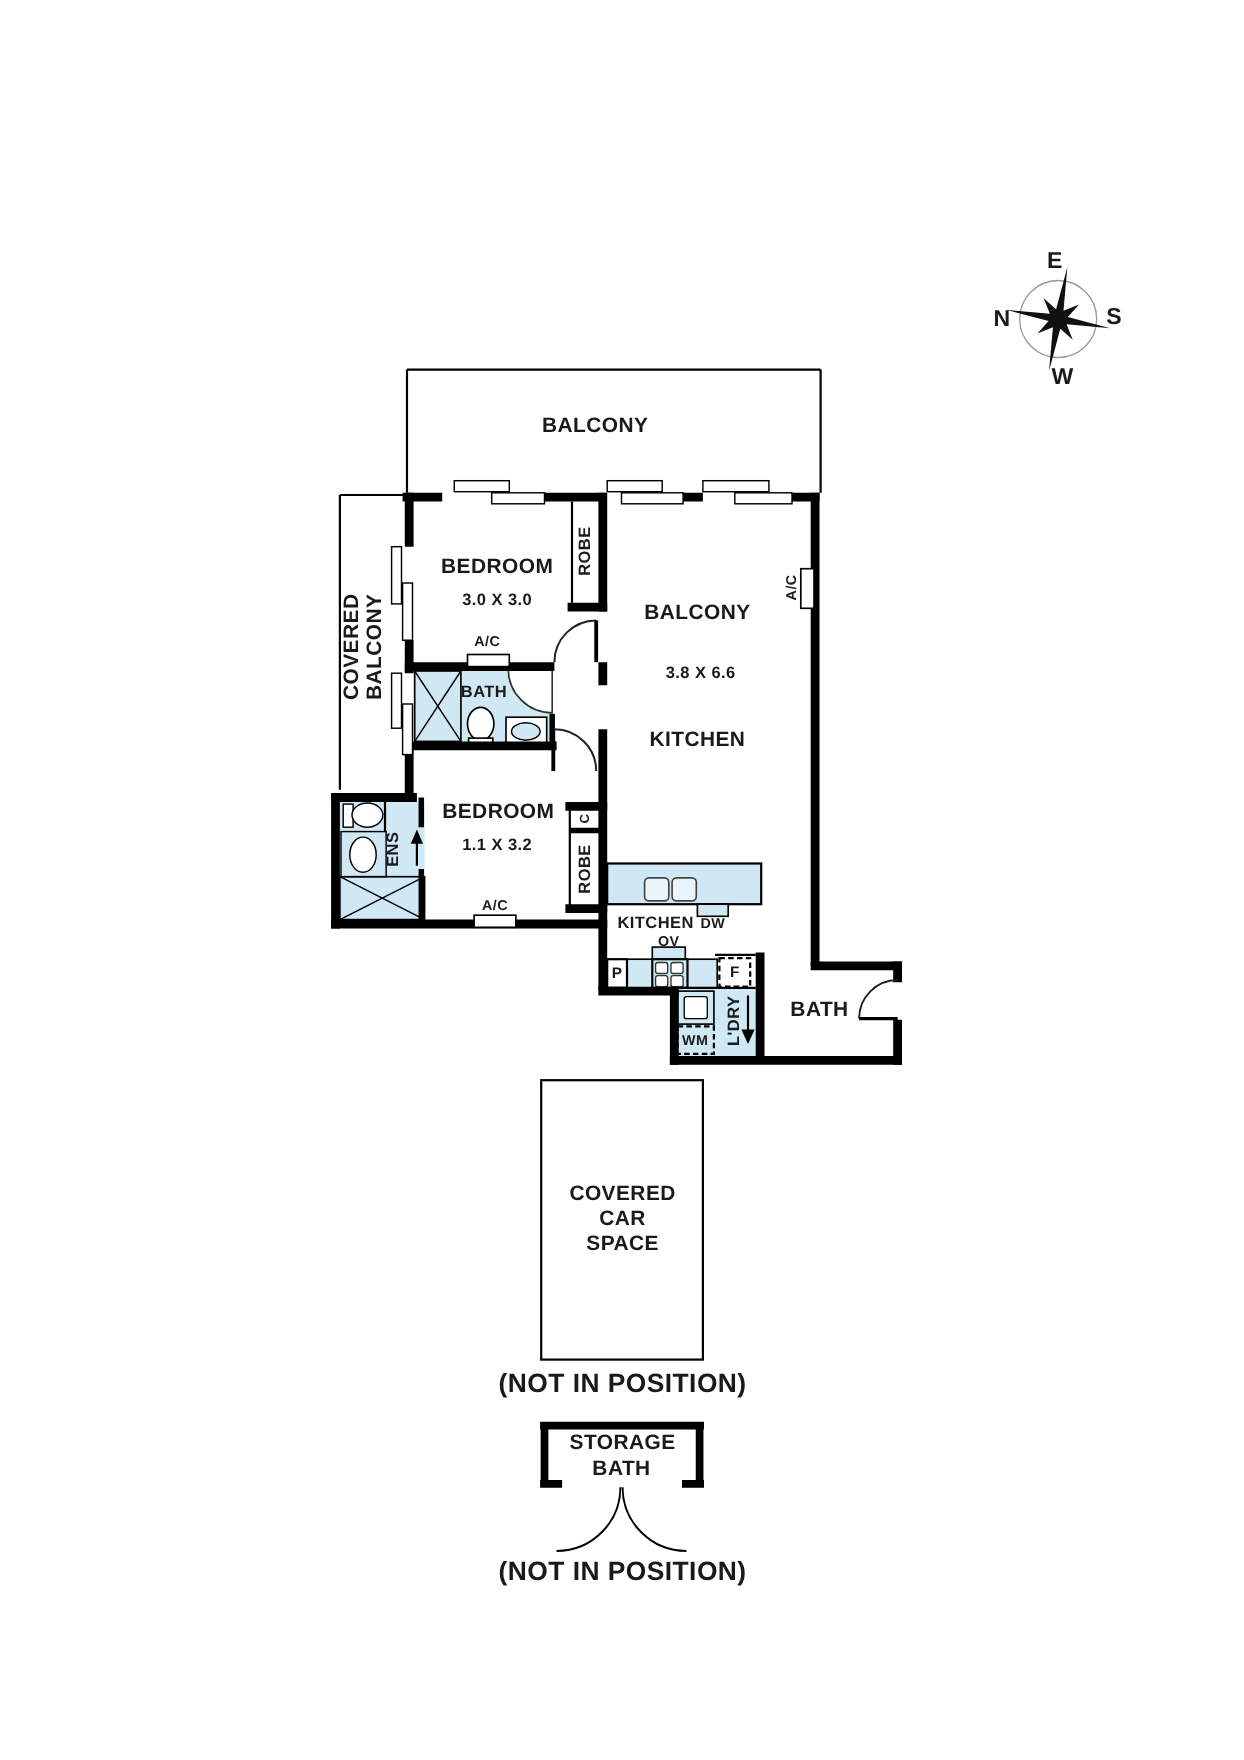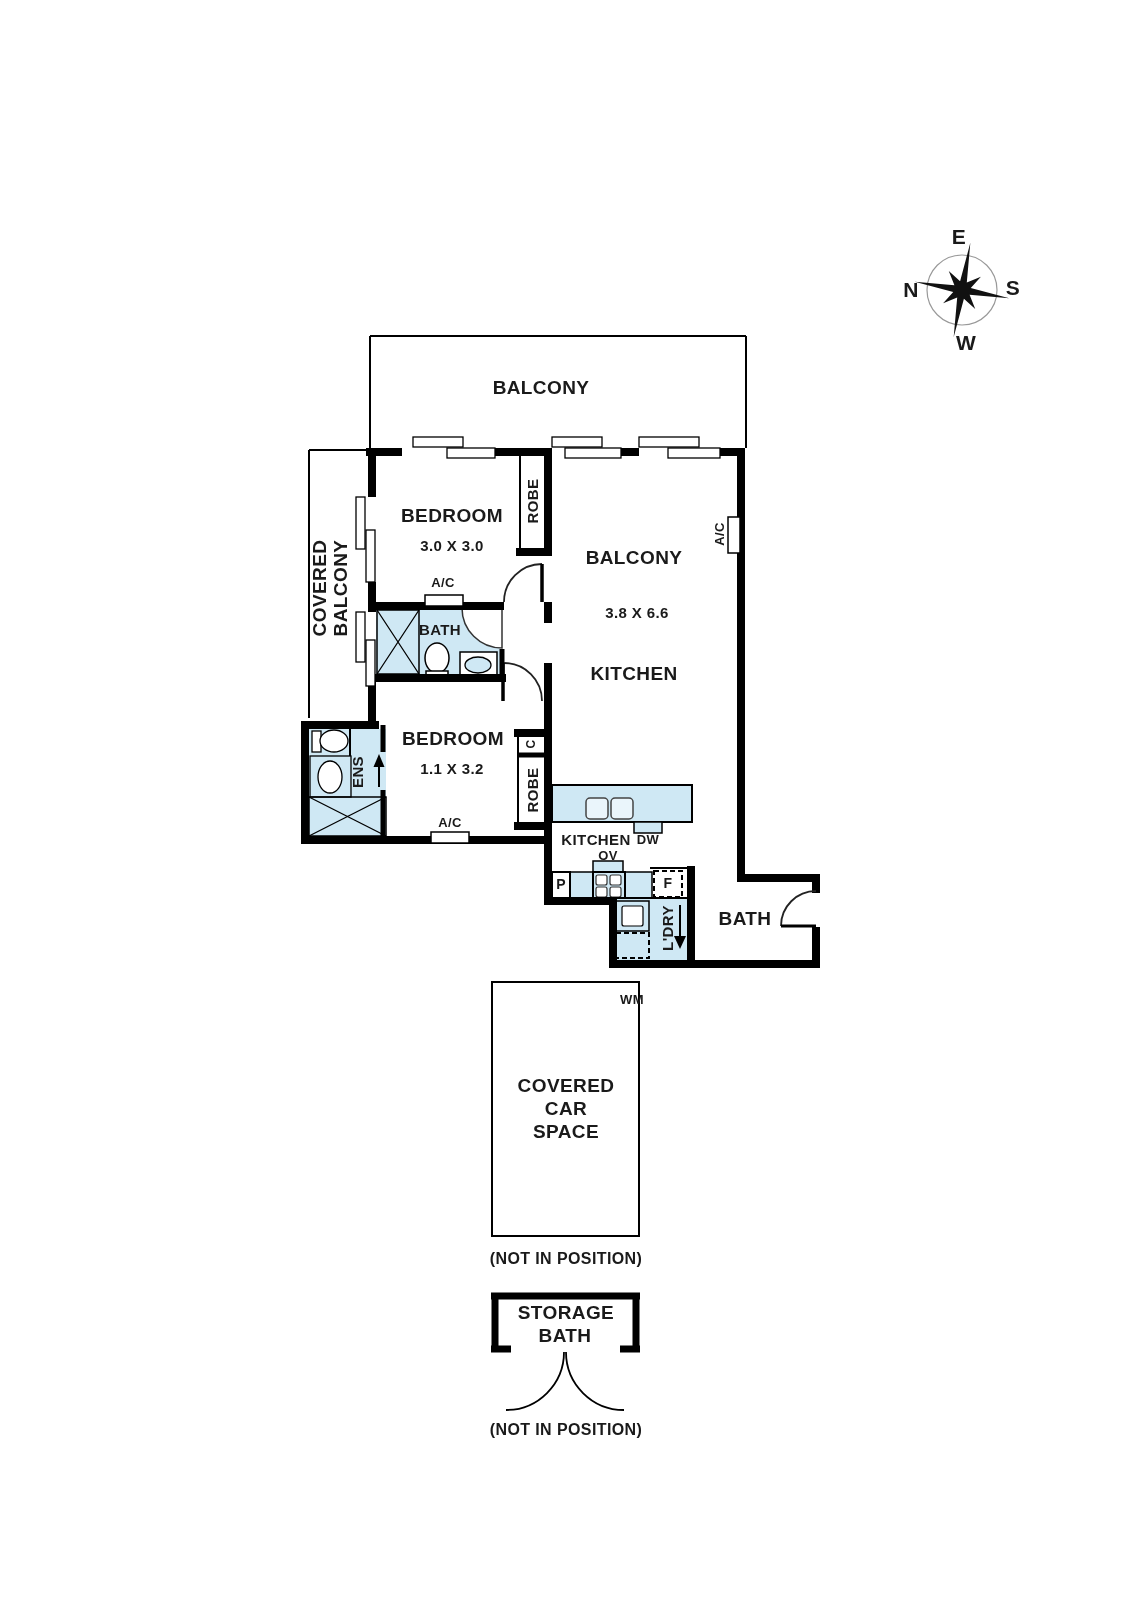--- a/index.html
+++ b/index.html
@@ -9,21 +9,21 @@
   }
   .plan svg{position:absolute;left:0;top:0;}
   .lbl{
     position:absolute;transform:translate(-50%,-50%);
     font-weight:700;color:#1a1a1a;white-space:nowrap;letter-spacing:.4px;line-height:1.1;
   }
   .lbl.v{transform:translate(-50%,-50%) rotate(-90deg);}
   .lbl.center{text-align:center;white-space:normal;}
   .s12{font-size:12px}.s13{font-size:13px}.s14{font-size:14px}.s15{font-size:15px}
   .s17{font-size:15px;font-weight:700}.s18{font-size:15px}.s19{font-size:19px}
-  .s20{font-size:16px}.s21{font-size:21px}
+  .s20{font-size:24px}.s21{font-size:21px}
   .fixture{fill:var(--fixture-fill,#cfe8f4);}
 </style>
 </head>
 <body>
 
 <div class="plan">
 
   <svg width="1131" height="1600" viewBox="0 0 1131 1600">
 
     <g stroke="none">
@@ -189,21 +189,21 @@
   <div class="lbl s19" style="left:453px;top:739px">BEDROOM</div>
   <div class="lbl s17" style="left:452px;top:769px">1.1 X 3.2</div>
   <div class="lbl v s12" style="left:532px;top:744px">C</div>
   <div class="lbl v s15" style="left:533px;top:790px">ROBE</div>
 
   <div class="lbl s18" style="left:596px;top:840px">KITCHEN</div>
   <div class="lbl s13" style="left:648px;top:840px">DW</div>
   <div class="lbl s13" style="left:608px;top:856px">OV</div>
   <div class="lbl s14" style="left:561px;top:885px">P</div>
   <div class="lbl s14" style="left:668px;top:884px">F</div>
-  <div class="lbl s13" style="left:632px;top:1000px">WM</div>
+  <div class="lbl s13" style="left:632px;top:946px">WM</div>
   <div class="lbl v s15" style="left:668px;top:928px">L'DRY</div>
 
   <div class="lbl s19" style="left:745px;top:919px">BATH</div>
 
   <div class="lbl s19" style="left:566px;top:1086px">COVERED</div>
   <div class="lbl s19" style="left:566px;top:1109px">CAR</div>
   <div class="lbl s19" style="left:566px;top:1132px">SPACE</div>
   <div class="lbl s20" style="left:566px;top:1259px">(NOT IN POSITION)</div>
 
   <div class="lbl s19" style="left:566px;top:1313px">STORAGE</div>

